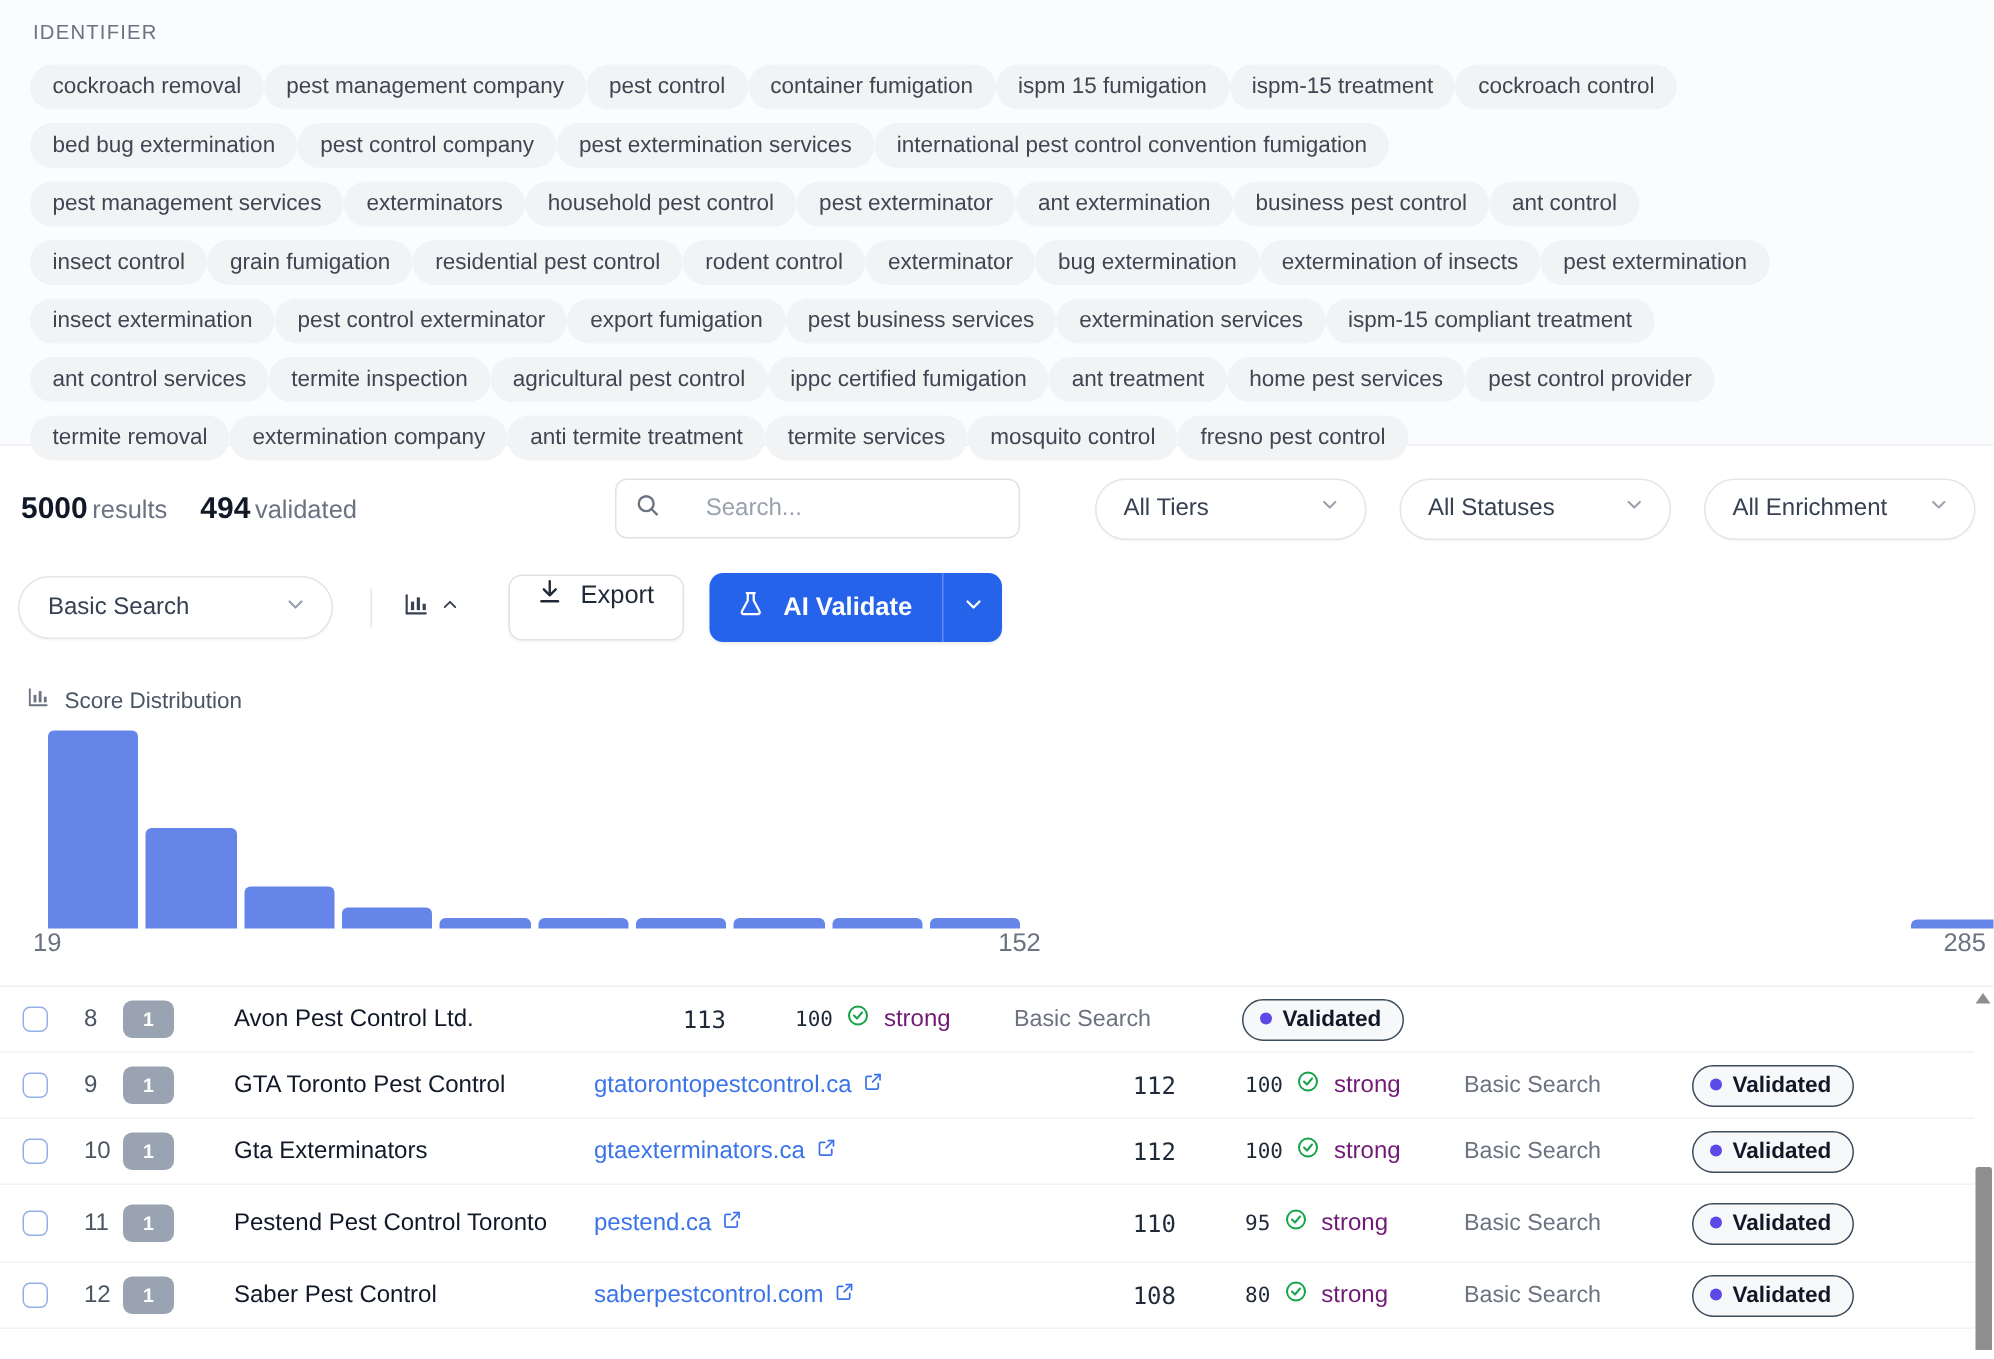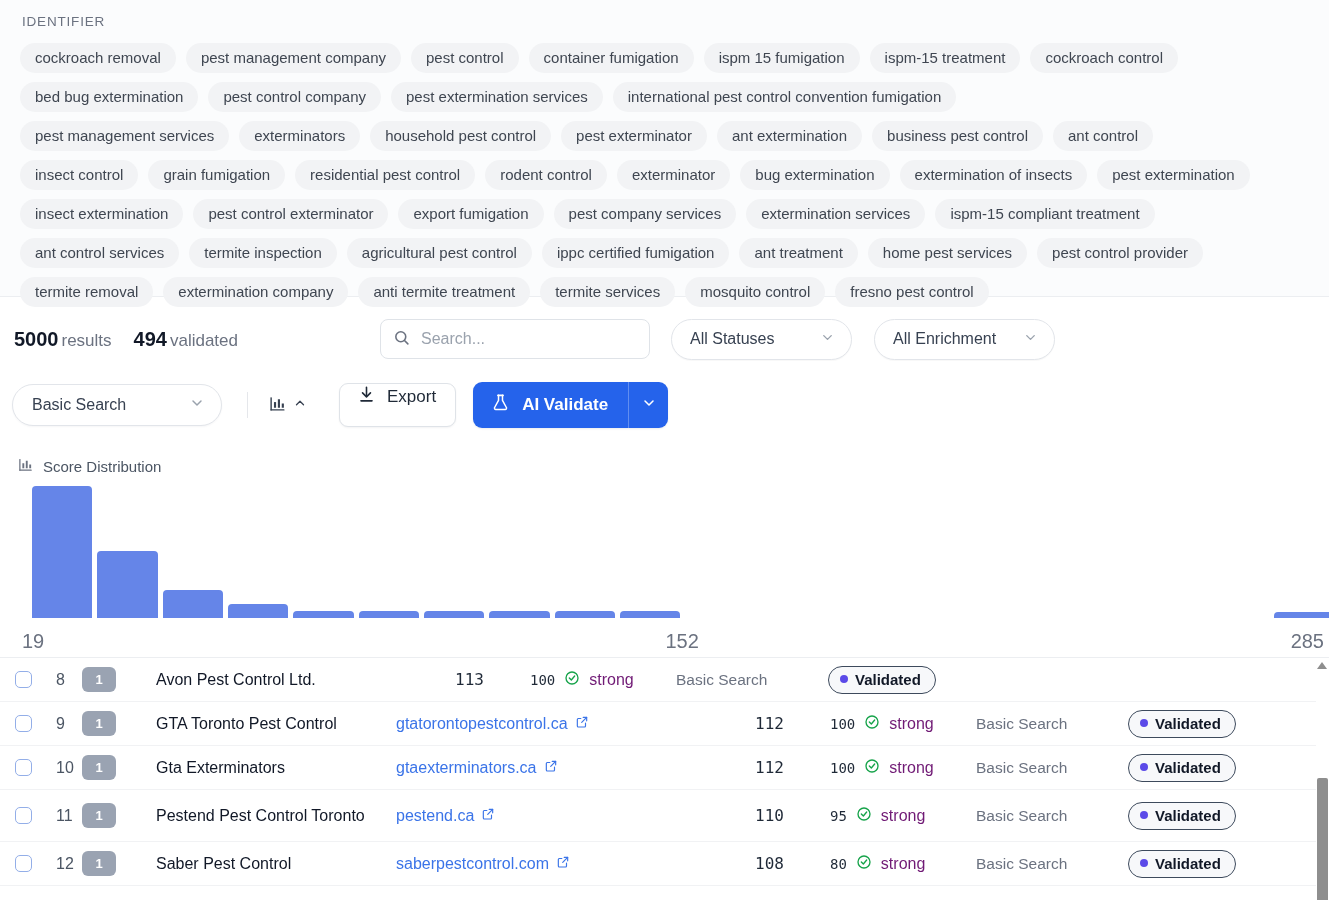--- a/index.html
+++ b/index.html
@@ -20,60 +20,61 @@
     height: 297px;
   }
   .identifier-label {
     font-size: 13.5px;
     letter-spacing: 0.06em;
     color: #6b7280;
     font-weight: 400;
     margin: 0 0 14px 2px;
   }
   .tag-rows { display: flex; flex-direction: column; gap: 9px; }
-  .tag-row { display: flex; gap: 10px; flex-wrap: nowrap; }
+  .tag-row { display: flex; flex-wrap: nowrap; }
   .tag {
     background: #f2f3f5;
     color: #3f4651;
     border-radius: 16px;
     padding: 7px 15px 8px 15px;
     font-size: 15px;
     line-height: 1;
     white-space: nowrap;
   }
 
   
   .toolbar {
     padding: 16px 12px 0 12px;
     height: 160px;
     position: relative;
   }
   .toolbar-top {
     display: flex;
     align-items: center;
     height: 52px;
+    justify-content: space-between;
   }
   .counts { display: flex; align-items: baseline; gap: 22px; margin-left: 2px; }
   .count-group { font-size: 17px; color: #6b7280; }
   .count-group .num { font-weight: 700; color: #111827; font-size: 20px; margin-right: 3px; }
 
   .search-box {
     margin-left: 142px;
     width: 270px; height: 40px;
     border: 1px solid #dfe3e8;
     border-radius: 8px;
     display: flex; align-items: center;
     gap: 9px; padding: 0 12px;
     background: #fff;
   }
   .search-box input {
     border: none; outline: none;
     font-size: 16px; color: #374151;
     font-family: inherit;
-    width: 100%; background: transparent;
+    width: 100%; background: transparent; margin-left: 20px;
   }
   .search-box input::placeholder { color: #9aa2ad; }
 
   .select-pill {
     height: 41px;
     border: 1px solid #e2e5ea;
     border-radius: 21px;
     background: #fff;
     display: flex; align-items: center;
     justify-content: space-between;
@@ -154,23 +155,23 @@
     border-radius: 4px 4px 0 0;
   }
   .chart-axis {
     position: relative;
     height: 22px;
     margin-left: 10px;
     width: 1307px;
   }
   .axis-label {
     position: absolute;
-    font-size: 20px;
+    font-size: 17px;
     color: #6b7280;
-    top: 12px;
+    top: 0;
   }
 
   
   .table-wrap {
     position: relative;
     border-top: 1px solid #eceef1;
     height: 243px;
     overflow: hidden;
   }
   .row {
@@ -296,21 +297,21 @@
         <span class="tag">rodent control</span>
         <span class="tag">exterminator</span>
         <span class="tag">bug extermination</span>
         <span class="tag">extermination of insects</span>
         <span class="tag">pest extermination</span>
       </div>
       <div class="tag-row">
         <span class="tag">insect extermination</span>
         <span class="tag">pest control exterminator</span>
         <span class="tag">export fumigation</span>
-        <span class="tag">pest company services</span>
+        <span class="tag">pest business services</span>
         <span class="tag">extermination services</span>
         <span class="tag">ispm-15 compliant treatment</span>
       </div>
       <div class="tag-row">
         <span class="tag">ant control services</span>
         <span class="tag">termite inspection</span>
         <span class="tag">agricultural pest control</span>
         <span class="tag">ippc certified fumigation</span>
         <span class="tag">ant treatment</span>
         <span class="tag">home pest services</span>
@@ -342,20 +343,28 @@
       <span>
         <svg width="17" height="17" viewBox="0 0 24 24" fill="none" stroke="#6b7280" stroke-width="2.2" stroke-linecap="round">
           <circle cx="11" cy="11" r="7"></circle>
             <line x1="16.2" y1="16.2" x2="21" y2="21"></line>
         </svg>
       </span>
       <input type="text" placeholder="Search..." style="">
     </div>
 
     <div class="filters">
+      <div class="select-pill">
+        <span>All Tiers</span>
+        <span>
+          <svg width="15" height="15" viewBox="0 0 24 24" fill="none" stroke="#9aa2ad" stroke-width="2.2" stroke-linecap="round" stroke-linejoin="round">
+              <polyline points="6 9 12 15 18 9"></polyline>
+            </svg>
+        </span>
+      </div>
       <div class="select-pill">
         <span>All Statuses</span>
         <span>
           <svg width="15" height="15" viewBox="0 0 24 24" fill="none" stroke="#9aa2ad" stroke-width="2.2" stroke-linecap="round" stroke-linejoin="round">
               <polyline points="6 9 12 15 18 9"></polyline>
             </svg>
         </span>
       </div>
       <div class="select-pill">
         <span>All Enrichment</span>

